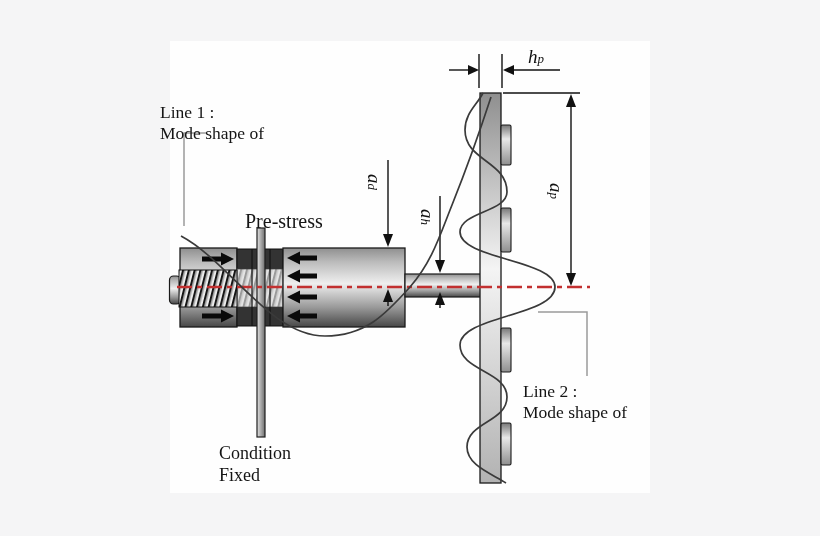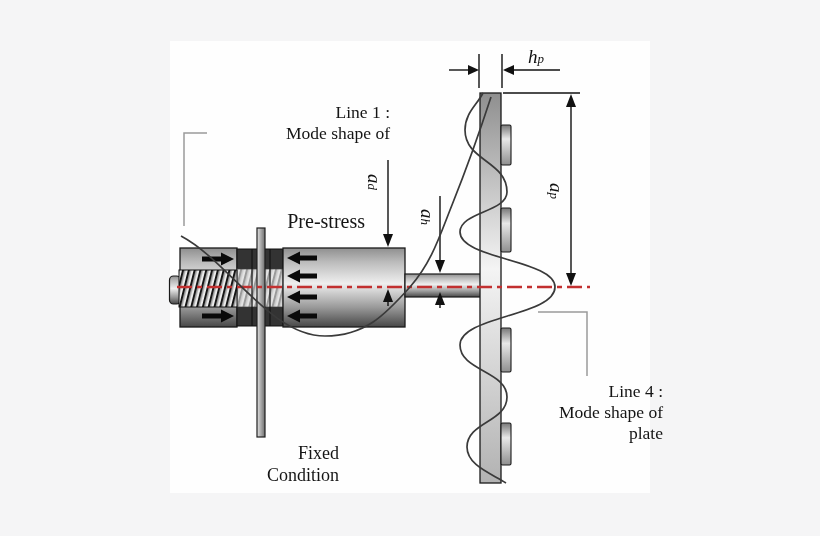--- a/index.html
+++ b/index.html
@@ -1,20 +1,20 @@
 <!DOCTYPE html>
 <html><head>
 <meta charset="utf-8">
 <style>
   html,body{margin:0;padding:0;background:#f5f5f6;}
   #stage{position:relative;width:820px;height:536px;background:#f5f5f6;overflow:hidden;
          font-family:"Liberation Serif", serif;}
   #paper{position:absolute;left:170px;top:41px;width:480px;height:452px;background:#fefefe;}
   svg{position:absolute;left:0;top:0;}
-  .lbl{position:absolute;color:#151515;text-align:right;}
+  .lbl{position:absolute;color:#151515;text-align:left;}
   .lbl-block{font-size:17.5px;line-height:21px;}
   .lbl-pre{font-size:20px;}
   .lbl-fix{font-size:18px;line-height:22px;}
   .dim-label{position:absolute;width:32px;height:26px;display:flex;align-items:center;
              justify-content:center;font:italic 19px "Liberation Serif", serif;color:#111;}
   .dim-label sub{font-size:13px;font-style:italic;line-height:0;transform:translateY(2px);}
   .rot{transform:rotate(90deg);transform-origin:center;}
 </style>
 </head>
 <body>
@@ -164,28 +164,27 @@
   </svg>
 
   <div class="lbl lbl-block" style="left:160px;top:102px;width:230px;">
     <div>Line 1 :</div>
     <div>Mode shape of</div>
   </div>
 
   <div class="lbl lbl-pre" style="left:245px;top:210px;width:120px;">Pre-stress</div>
 
   <div class="lbl lbl-fix" style="left:219px;top:442px;width:120px;">
+    <div>Condition</div>
     <div>Fixed</div>
-    <div>Condition</div>
   </div>
 
   <div class="lbl lbl-block" style="left:523px;top:381px;width:140px;">
-    <div>Line 4 :</div>
+    <div>Line 2 :</div>
     <div>Mode shape of</div>
-    <div>plate</div>
   </div>
 
   <div class="dim-label" style="left:520px;top:44px;">
     <span>h</span>
       <sub>p</sub>
   </div>
 
   <div class="dim-label rot" style="left:358px;top:169px;">
     <span>a</span>
       <sub>d</sub>

